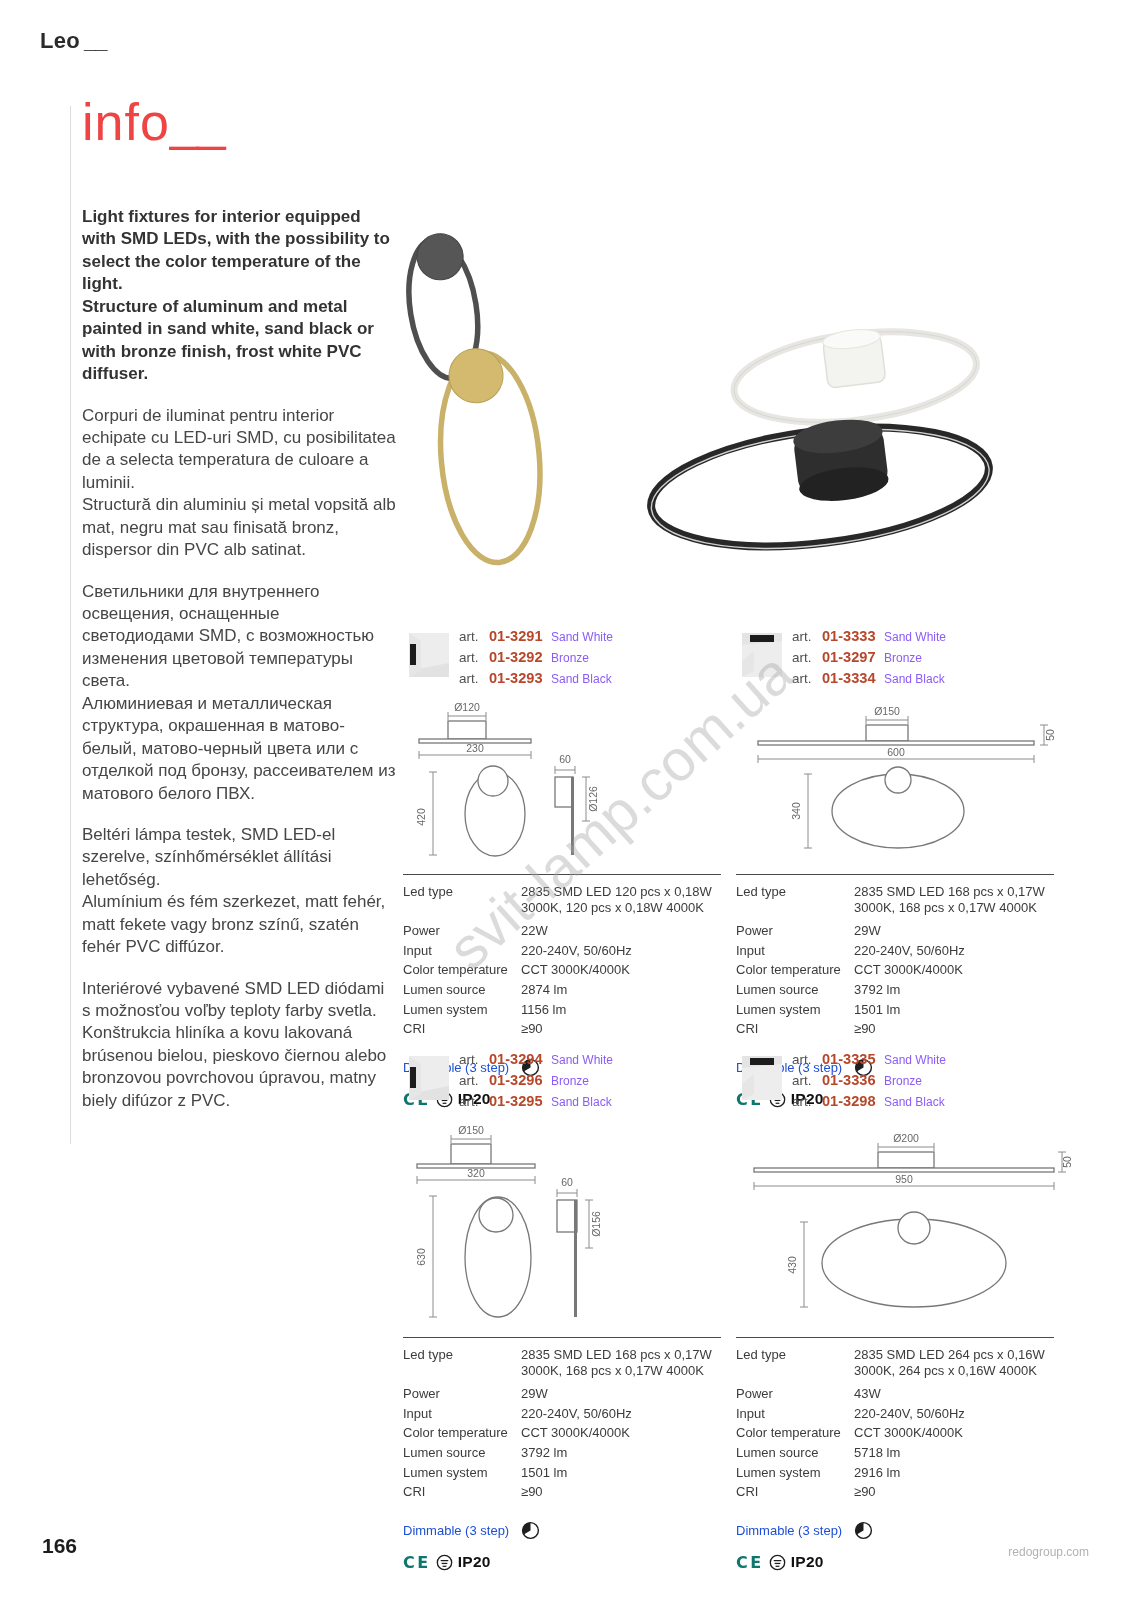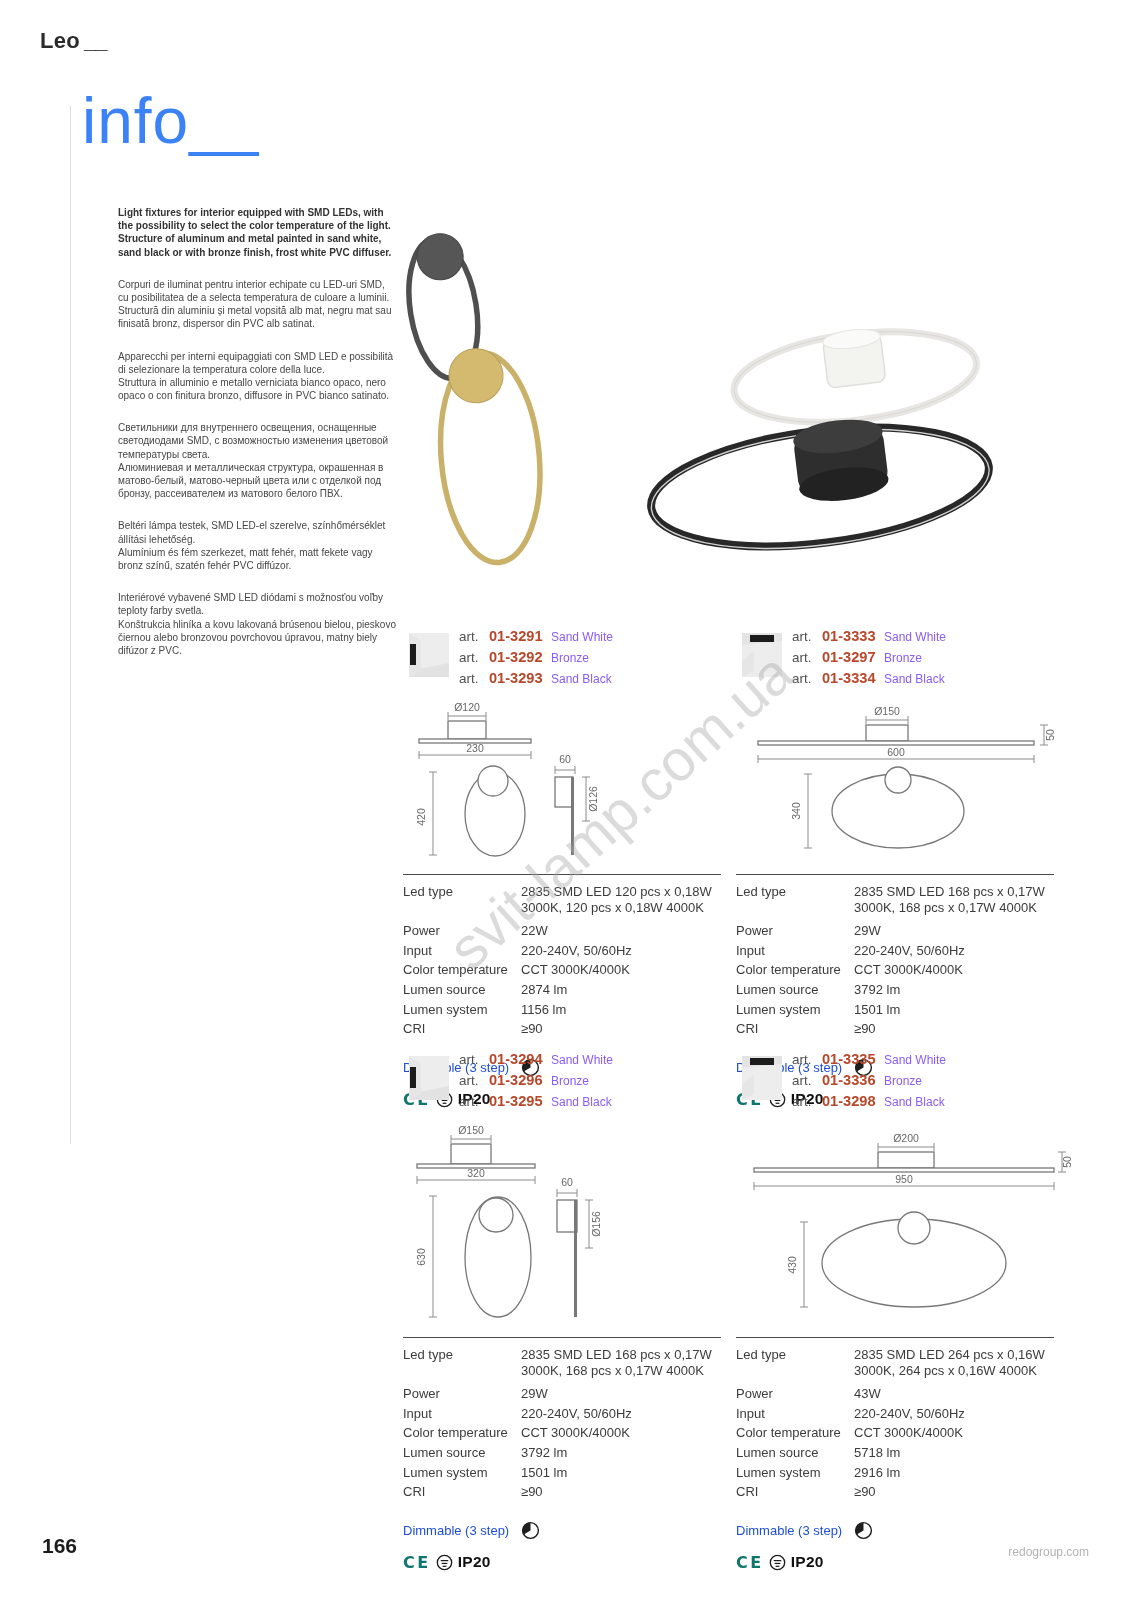--- a/index.html
+++ b/index.html
@@ -6,25 +6,25 @@
   html,body { background:#ffffff; }
   body { font-family:"Liberation Sans","DejaVu Sans",sans-serif; color:#414141; }
   .page { position:relative; width:1131px; height:1600px; background:#fff; overflow:hidden; }
 
   
   .brand { position:absolute; left:40px; top:28px; font-size:22px; font-weight:700; color:#2b2b2b; letter-spacing:.3px; }
   .brand .us { letter-spacing:-1px; margin-left:4px; }
 
   .leftrule { position:absolute; left:70px; top:106px; width:1px; height:1038px; background:#dcdcdc; }
 
-  .info-title { position:absolute; left:82px; top:84px; font-size:64px; font-weight:200; color:#3b82f6; letter-spacing:1px; }
+  .info-title { position:absolute; left:82px; top:92px; font-size:52px; font-weight:200; color:#ef4444; letter-spacing:1px; }
   .info-title .us { font-weight:300; letter-spacing:-2px; }
 
   .intro { position:absolute; left:82px; top:206px; width:314px; }
-  .intro p { font-size:10px; line-height:1.32; margin-bottom:19px; white-space:pre-line; color:#464646;margin-left:36px; }
+  .intro p { font-size:17px; line-height:1.32; margin-bottom:19px; white-space:pre-line; color:#464646; }
   .intro p.en { font-weight:700; color:#333; }
 
   
   .photos { position:absolute; left:395px; top:225px; width:610px; height:350px; }
 
   
   .watermark { position:absolute; left:330px; top:600px; width:580px; height:420px; display:flex; align-items:center; justify-content:center; pointer-events:none; z-index:9; }
   .watermark span { transform:rotate(-42deg); font-size:58px; color:rgba(170,170,170,.42); white-space:nowrap; font-weight:400; }
 
   
@@ -70,22 +70,20 @@
 
   <div class="leftrule"></div>
 
   <div class="info-title"><span>info</span><span class="us">__</span></div>
 
   <div class="intro">
     <p class="en">Light fixtures for interior equipped with SMD LEDs, with the possibility to select the color temperature of the light.
 Structure of aluminum and metal painted in sand white, sand black or with bronze finish, frost white PVC diffuser.</p>
     <p>Corpuri de iluminat pentru interior echipate cu LED-uri SMD, cu posibilitatea de a selecta temperatura de culoare a luminii.
 Structură din aluminiu și metal vopsită alb mat, negru mat sau finisată bronz, dispersor din PVC alb satinat.</p>
-    <p>Apparecchi per interni equipaggiati con SMD LED e possibilità di selezionare la temperatura colore della luce.
-Struttura in alluminio e metallo verniciata bianco opaco, nero opaco o con finitura bronzo, diffusore in PVC bianco satinato.</p>
     <p>Светильники для внутреннего освещения, оснащенные светодиодами SMD, с возможностью изменения цветовой температуры света.
 Алюминиевая и металлическая структура, окрашенная в матово-белый, матово-черный цвета или с отделкой под бронзу, рассеивателем из матового белого ПВХ.</p>
     <p>Beltéri lámpa testek, SMD LED-el szerelve, színhőmérséklet állítási lehetőség.
 Alumínium és fém szerkezet, matt fehér, matt fekete vagy bronz színű, szatén fehér PVC diffúzor.</p>
     <p>Interiérové vybavené SMD LED diódami s možnosťou voľby teploty farby svetla.
 Konštrukcia hliníka a kovu lakovaná brúsenou bielou, pieskovo čiernou alebo bronzovou povrchovou úpravou, matny biely difúzor z PVC.</p>
   </div>
 
   <svg class="photos" viewBox="0 0 610 350">
 

